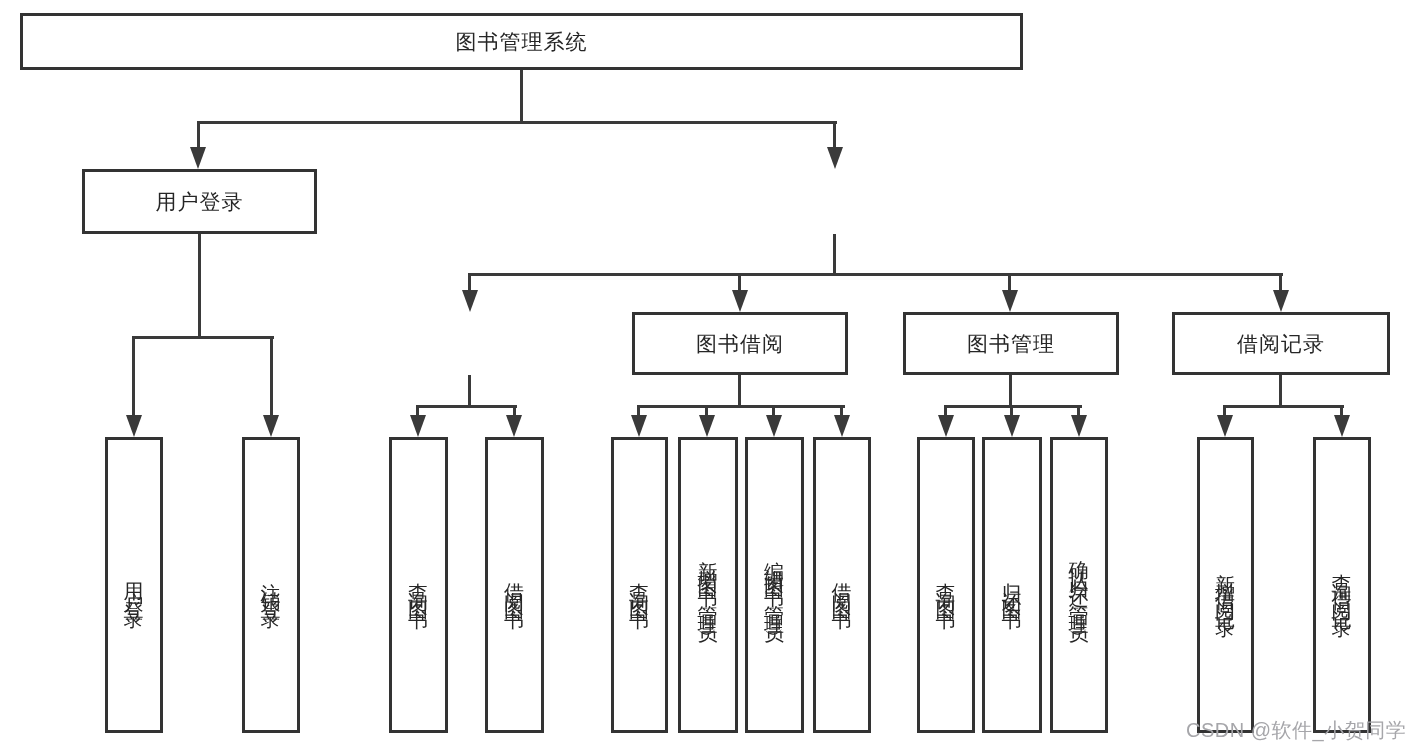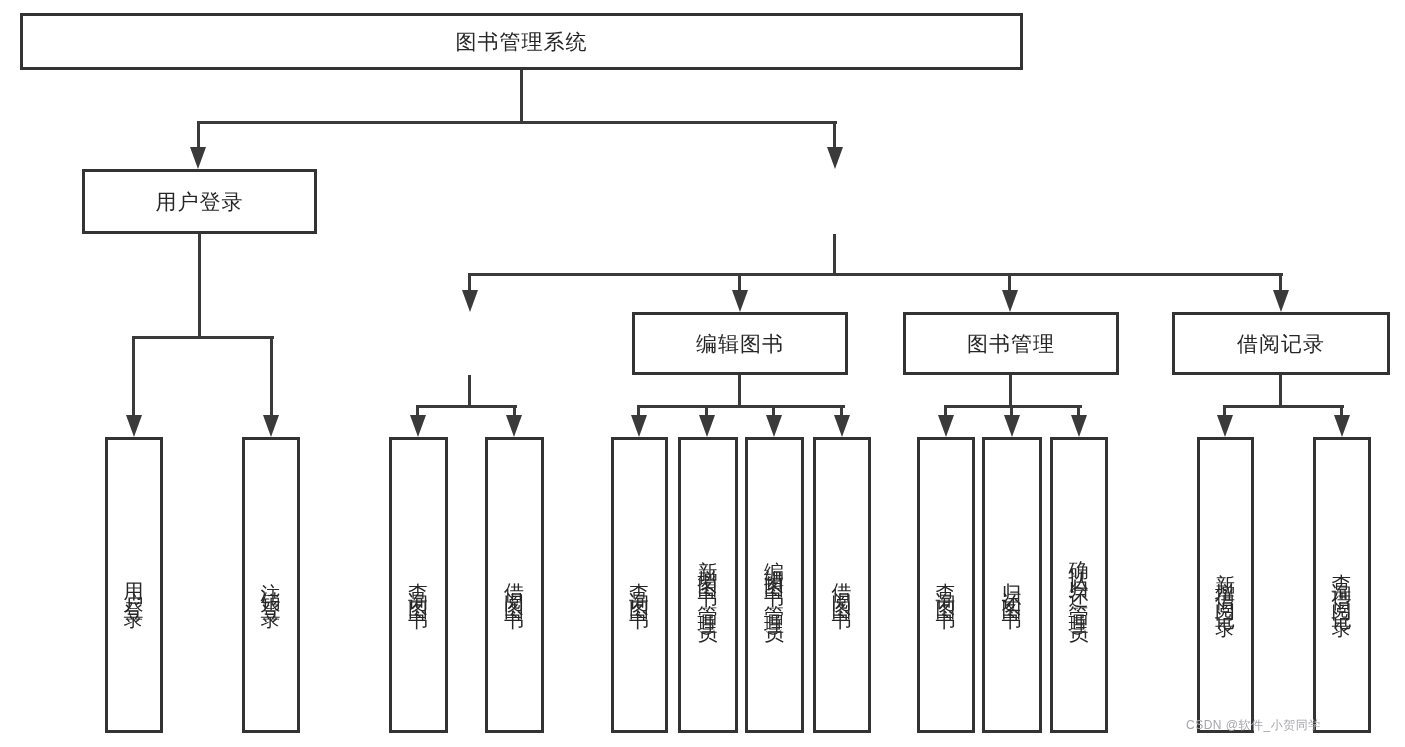--- a/index.html
+++ b/index.html
@@ -20,21 +20,21 @@
     writing-mode:vertical-rl;text-orientation:mixed;
     font-size:20px;letter-spacing:9px;line-height:1;white-space:nowrap;
   }
   .line{position:absolute;background:#3a3a3a;z-index:1;}
   .arrow{
     position:absolute;width:0;height:0;z-index:1;
     border-left:8px solid transparent;border-right:8px solid transparent;
     border-top:22px solid #3a3a3a;
   }
   .watermark{
-    position:absolute;left:1186px;top:717px;font-size:12px;color:#a6a6aa;
+    position:absolute;left:1186px;top:717px;font-size:20px;color:#a6a6aa;
     letter-spacing:0.5px;z-index:5;white-space:nowrap;
   }
 </style>
 </head>
 <body>
 
 <div class="canvas">
 
   <div class="node" style="left:20px;top:13px;width:1003px;height:57px">
     <span>图书管理系统</span>
@@ -63,21 +63,21 @@
   <div class="line" style="left:468px;top:273px;width:3px;height:20px"></div>
   <div class="arrow" style="left:462px;top:290px"></div>
   <div class="line" style="left:738px;top:273px;width:3px;height:20px"></div>
   <div class="arrow" style="left:732px;top:290px"></div>
   <div class="line" style="left:1008px;top:273px;width:3px;height:20px"></div>
   <div class="arrow" style="left:1002px;top:290px"></div>
   <div class="line" style="left:1279px;top:273px;width:3px;height:20px"></div>
   <div class="arrow" style="left:1273px;top:290px"></div>
 
   <div class="node" style="left:632px;top:312px;width:216px;height:63px">
-    <span>编辑图书</span>
+    <span>图书借阅</span>
   </div>
   <div class="node" style="left:903px;top:312px;width:216px;height:63px">
     <span>图书管理</span>
   </div>
   <div class="node" style="left:1172px;top:312px;width:218px;height:63px">
     <span>借阅记录</span>
   </div>
 
   <div class="line" style="left:468px;top:375px;width:3px;height:32px"></div>
   <div class="line" style="left:416px;top:405px;width:101px;height:3px"></div>

